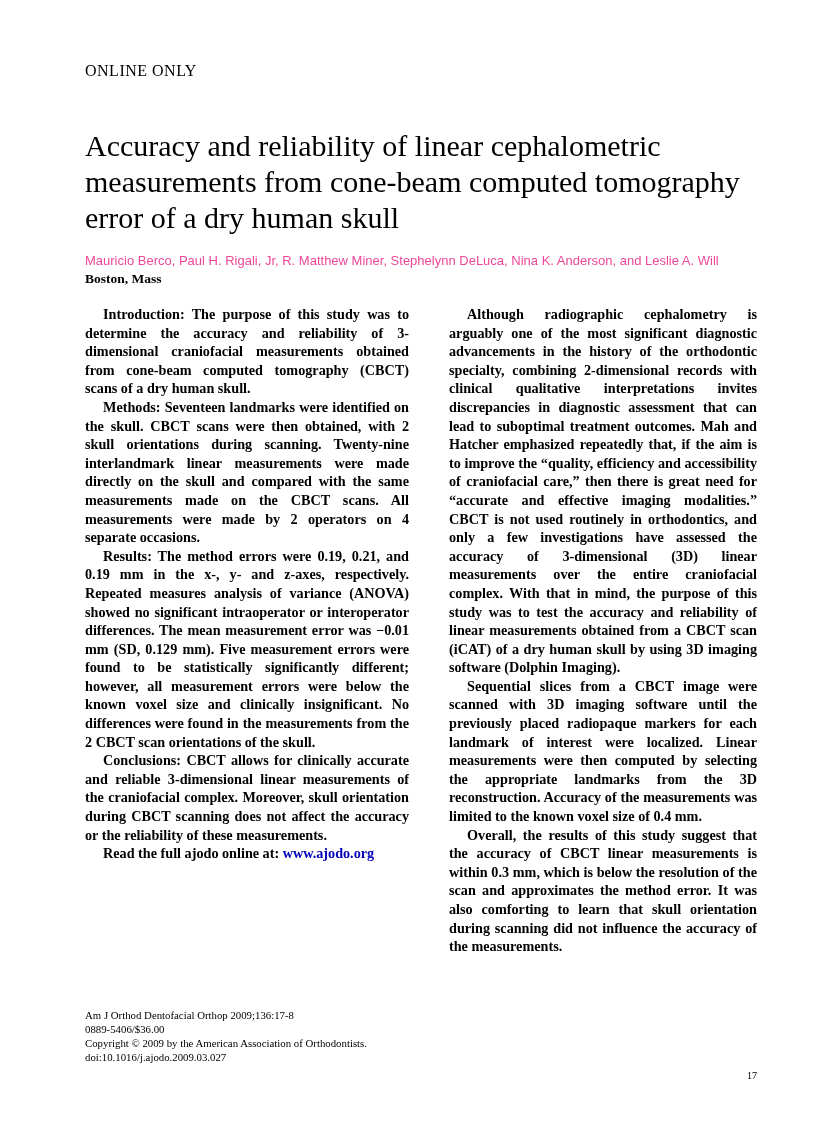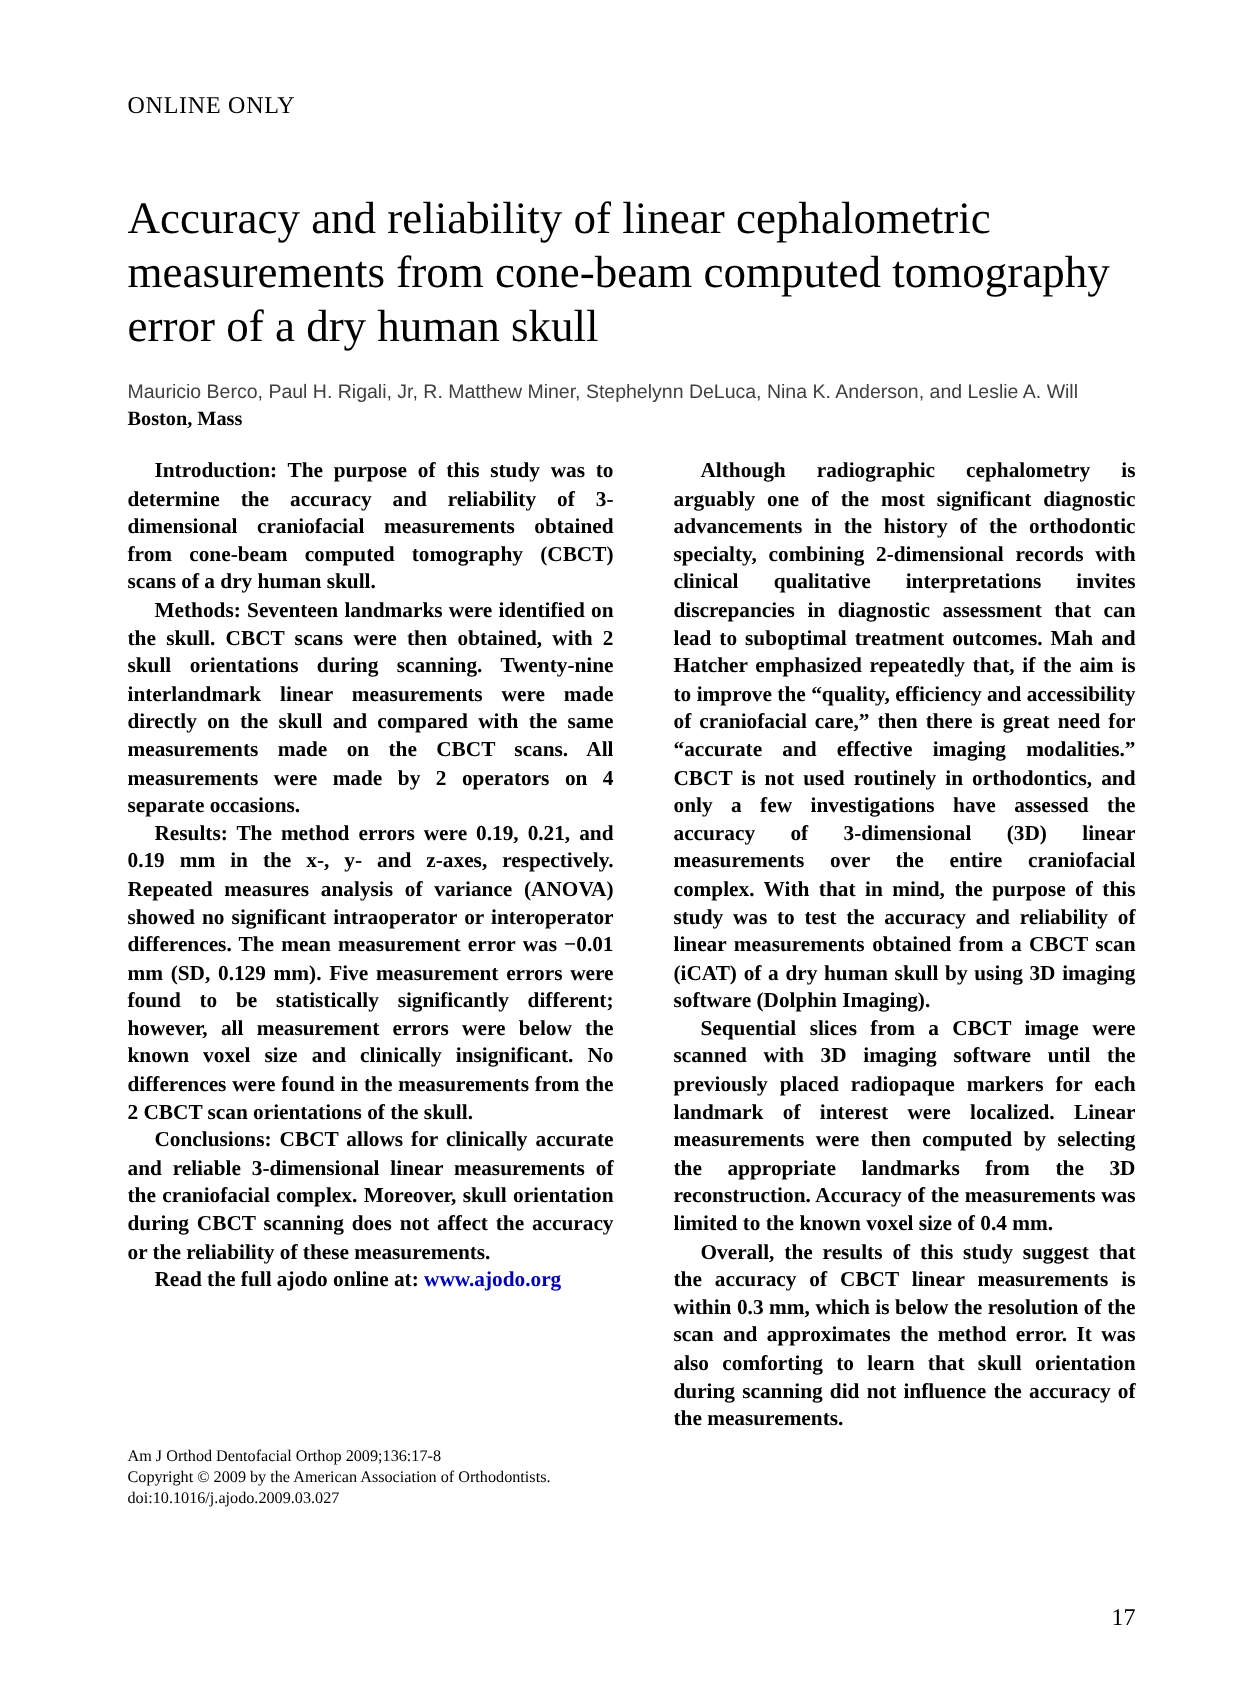--- a/index.html
+++ b/index.html
@@ -37,21 +37,21 @@
     font-weight: 400;
     font-family: "Liberation Serif", serif;
   }
   .authors {
     position: absolute;
     top: 252px;
     left: 0;
     width: 672px;
     font-family: "Liberation Sans", sans-serif;
     font-size: 13px;
-    color: #404040;
+    color: #ec4899;
     line-height: 17px;
   }
   .location {
     position: absolute;
     top: 271px;
     left: 0;
     font-size: 13.5px;
     font-weight: 700;
     font-family: "Liberation Serif", serif;
   }
@@ -84,30 +84,30 @@
   .read-online {
     text-indent: 18px;
   }
   .link {
     color: #0000bb;
     text-decoration: none;
     cursor: pointer;
   }
   .footer {
     position: absolute;
-    top: 964px;
+    top: 1008px;
     left: 0;
     font-size: 10.8px;
     line-height: 14px;
   }
   .page-number {
     position: absolute;
     top: 1070px;
     right: 0;
-    font-size: 16px;
+    font-size: 10px;
     font-family: "Liberation Serif", serif;
   }
   .summary-col .para { margin-bottom: 0; margin-left: 16px; }
 </style>
 </head>
 <body>
 
 <div class="page">
 
   <div class="online-only">ONLINE ONLY</div>
@@ -130,19 +130,20 @@
     <div class="col summary-col">
       <p class="para">Although radiographic cephalometry is arguably one of the most significant diagnostic advancements in the history of the orthodontic specialty, combining 2-dimensional records with clinical qualitative interpretations invites discrepancies in diagnostic assessment that can lead to suboptimal treatment outcomes. Mah and Hatcher emphasized repeatedly that, if the aim is to improve the “quality, efficiency and accessibility of craniofacial care,” then there is great need for “accurate and effective imaging modalities.” CBCT is not used routinely in orthodontics, and only a few investigations have assessed the accuracy of 3-dimensional (3D) linear measurements over the entire craniofacial complex. With that in mind, the purpose of this study was to test the accuracy and reliability of linear measurements obtained from a CBCT scan (iCAT) of a dry human skull by using 3D imaging software (Dolphin Imaging).</p>
       <p class="para">Sequential slices from a CBCT image were scanned with 3D imaging software until the previously placed radiopaque markers for each landmark of interest were localized. Linear measurements were then computed by selecting the appropriate landmarks from the 3D reconstruction. Accuracy of the measurements was limited to the known voxel size of 0.4 mm.</p>
       <p class="para">Overall, the results of this study suggest that the accuracy of CBCT linear measurements is within 0.3 mm, which is below the resolution of the scan and approximates the method error. It was also comforting to learn that skull orientation during scanning did not influence the accuracy of the measurements.</p>
     </div>
 
   </div>
 
   <div class="footer">
     <div>Am J Orthod Dentofacial Orthop 2009;136:17-8</div>
+    <div>0889-5406/$36.00</div>
     <div>Copyright © 2009 by the American Association of Orthodontists.</div>
     <div>doi:10.1016/j.ajodo.2009.03.027</div>
   </div>
 
   <div class="page-number">17</div>
 
 </div>
 
 </body></html>

